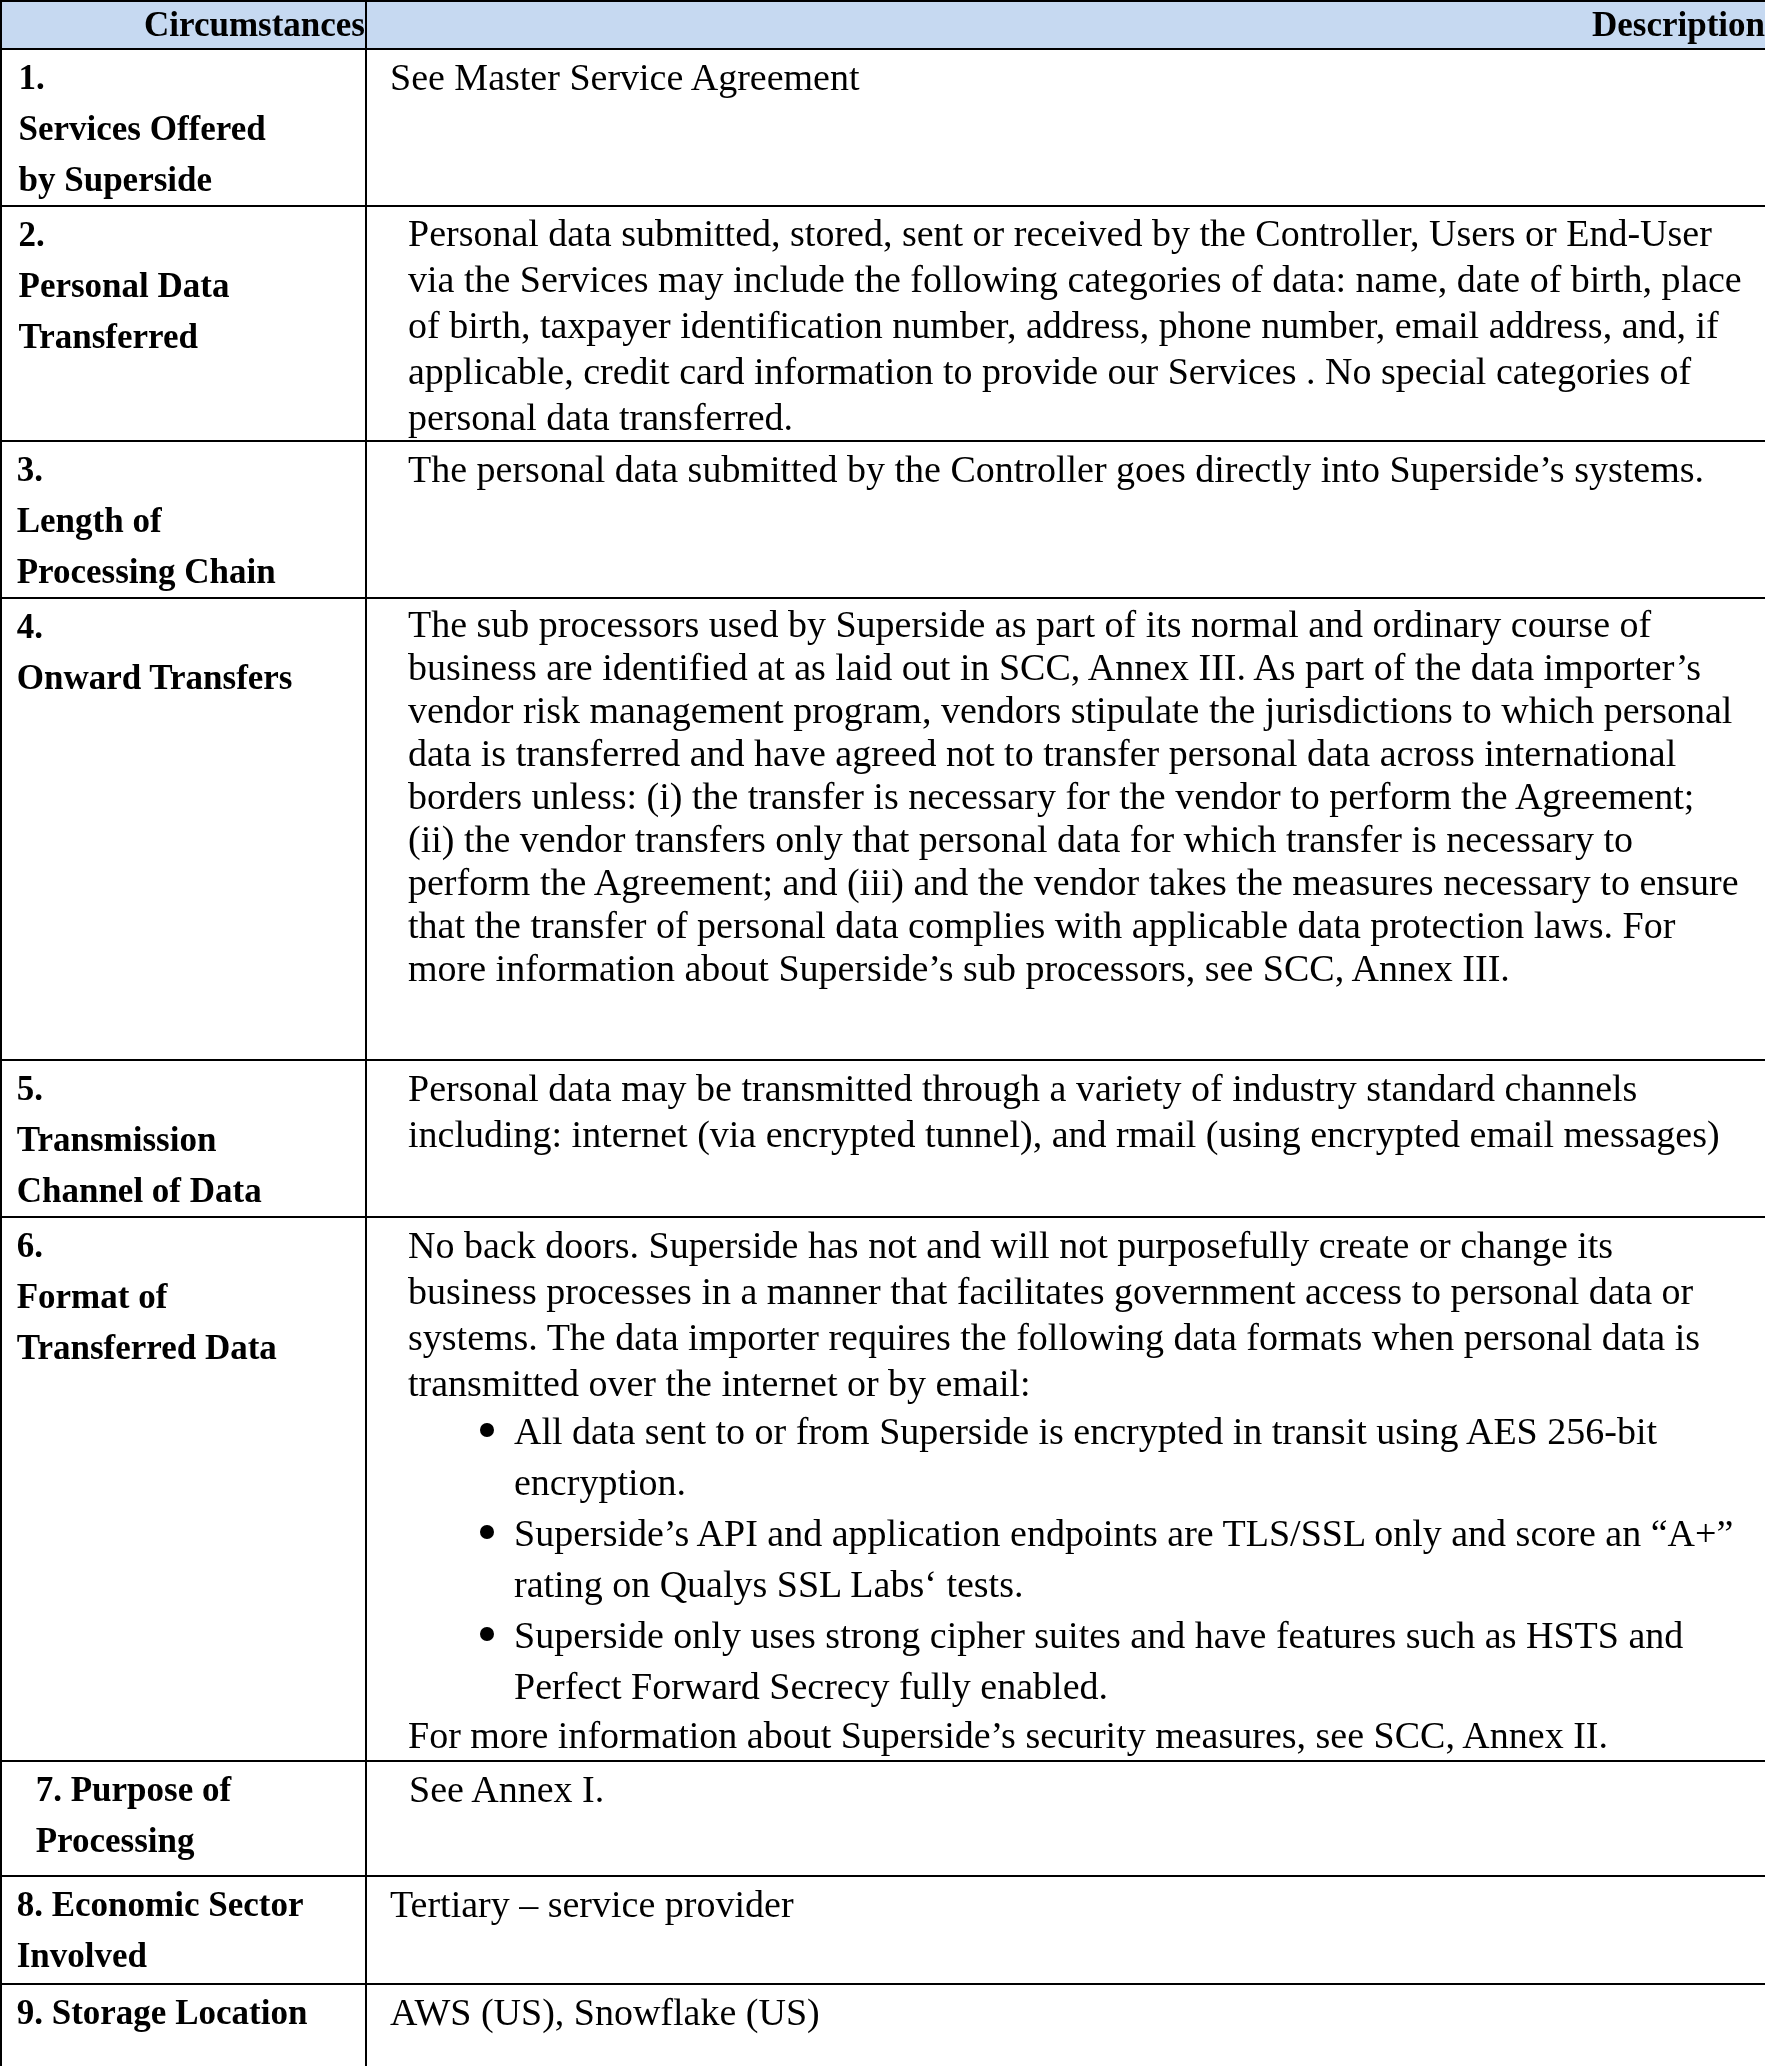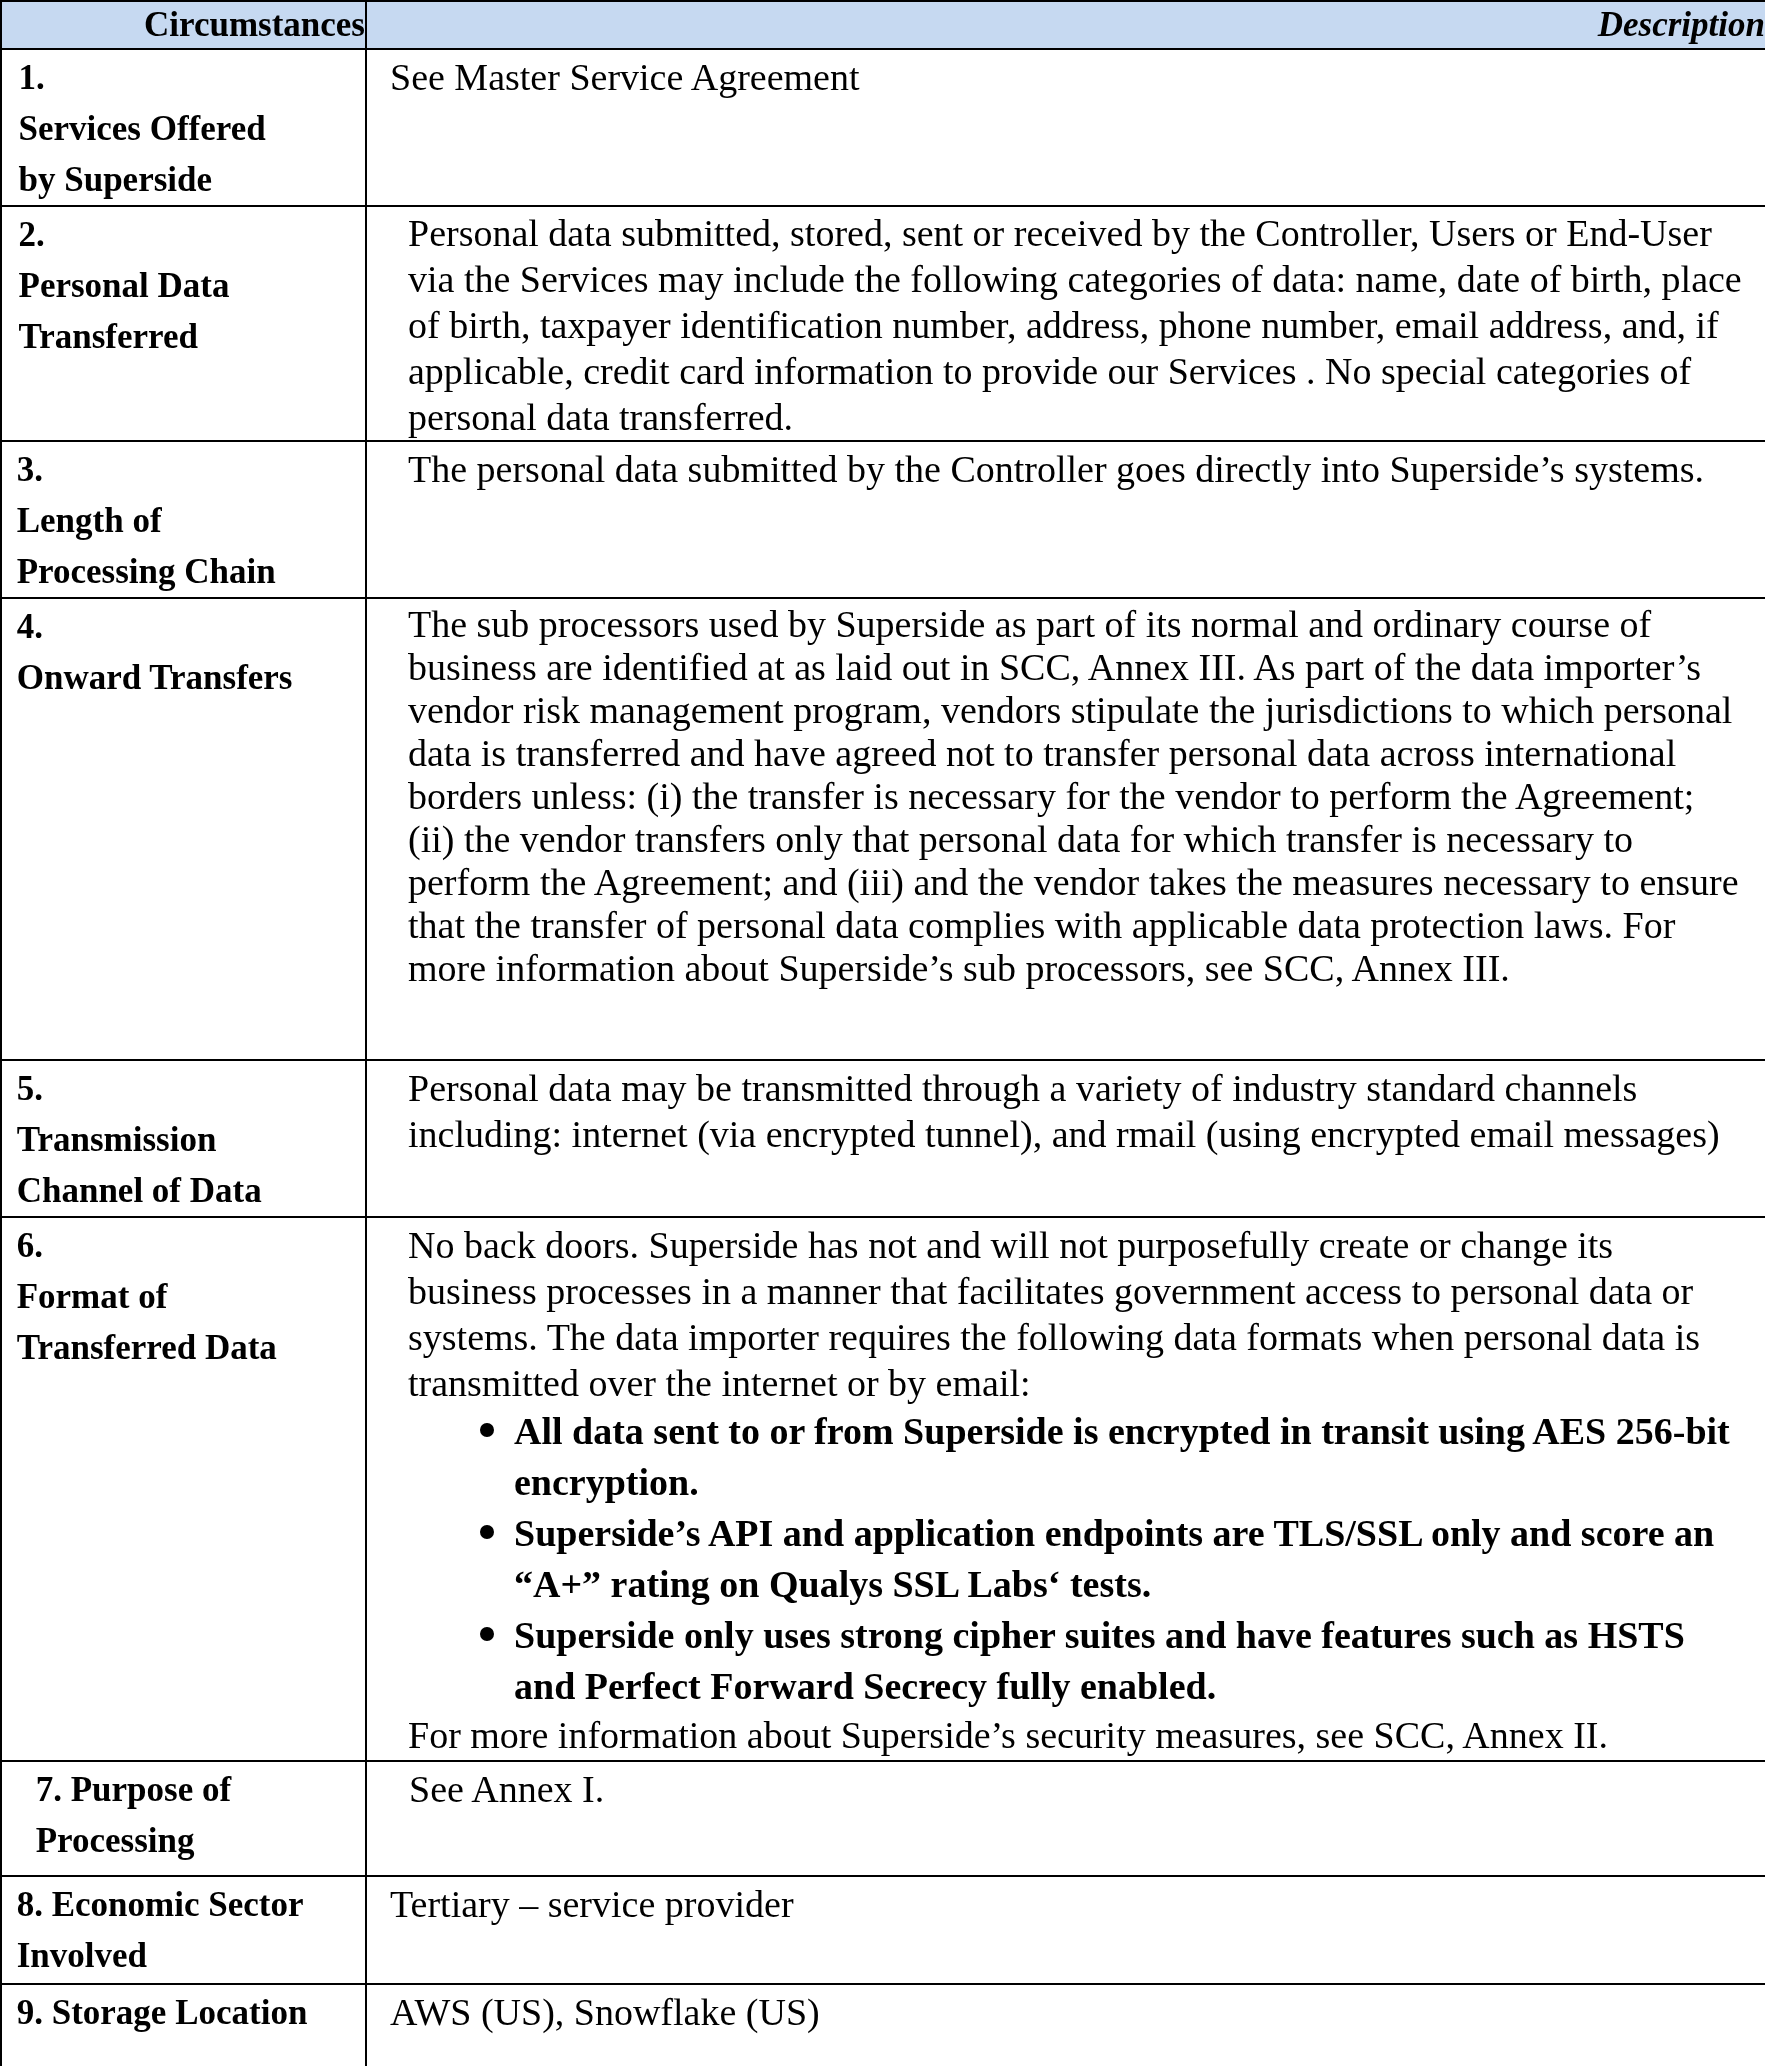--- a/index.html
+++ b/index.html
@@ -3,29 +3,29 @@
 <meta charset="utf-8">
 <style>
   html, body { margin: 0; padding: 0; background: #ffffff; }
   body { width: 1765px; height: 2066px; overflow: hidden; font-family: "Liberation Serif", "DejaVu Serif", serif; color: #000; }
   table.doc { border-collapse: collapse; width: 1765px; table-layout: fixed; }
   table.doc col.c1 { width: 365px; }
   table.doc col.c2 { width: 1400px; }
   table.doc th, table.doc td { border: 2.3px solid #000; vertical-align: top; padding: 0; }
   table.doc th { background: #c6d9f1; text-align: right; font-weight: bold; font-size: 35px; line-height: 46px; height: 46px; }
   th .hcell { padding: 0 0 0 27.6px; }
-  th.h2 .hcell { padding-left: 23px; font-style: italic; }
+  th.h2 .hcell { padding-left: 23px; }
   td.left { font-weight: bold; font-size: 35px; line-height: 51px; }
   td.left .inner { padding: 1.8px 0 0 16.5px; }
   td.right { font-size: 38px; line-height: 46px; }
   td.right .inner { padding: 3.7px 18.4px 0 23px; }
   td.right.wide .inner { padding-left: 33px; margin-left: 8px; }
   .p4 { line-height: 43px; }
   .bullets { list-style: none; margin: 0; padding: 0 0 0 74px; }
-  .bullets li { position: relative; line-height: 51px; padding-left: 32px; font-weight: bold; }
+  .bullets li { position: relative; line-height: 51px; padding-left: 32px; }
   .bullets li .dot { position: absolute; left: -1.8px; top: 17.5px; width: 13.8px; height: 13.8px; border-radius: 50%; background: #000; }
   tr.r1 td { height: 154px; }
   tr.r2 td { height: 232px; }
   tr.r3 td { height: 154px; }
   tr.r4 td { height: 460px; }
   tr.r5 td { height: 154px; }
   tr.r6 td { height: 542px; }
   tr.r7 td { height: 113px; padding-left: 19px; }
   tr.r8 td { height: 106px; margin-left: 40px; }
   tr.r9 td { height: 94px; }

